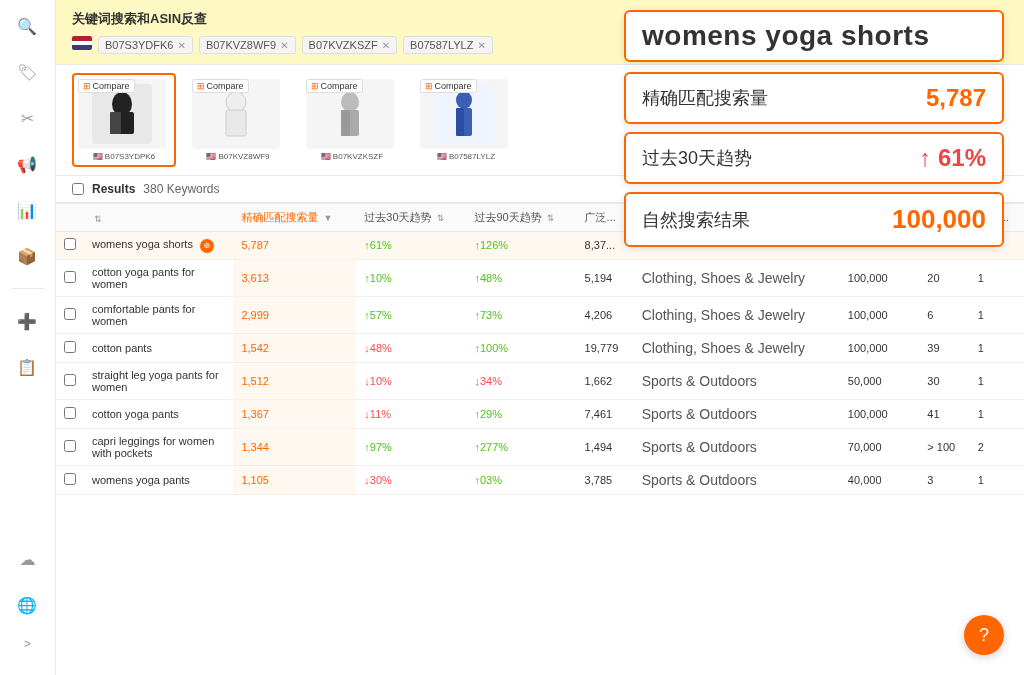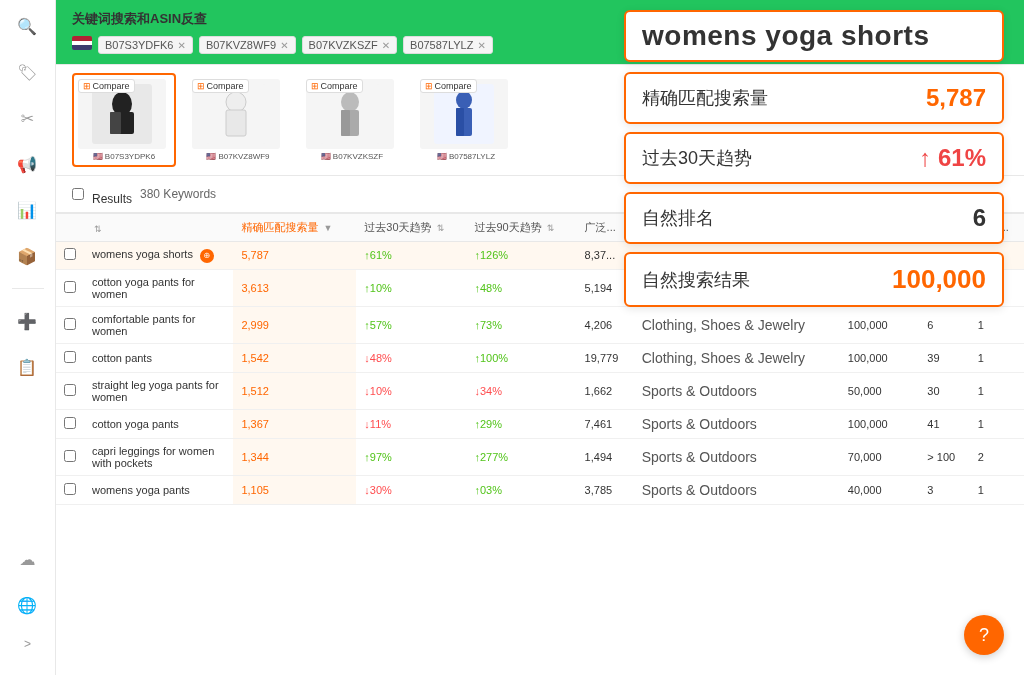--- a/index.html
+++ b/index.html
@@ -71,21 +71,21 @@
     .content-area {
       flex: 1;
       display: flex;
       flex-direction: column;
       overflow: hidden;
       position: relative;
     }
 
     
     .panel-header {
-      background: #22c55e;
+      background: #fef9c3;
       padding: 10px 16px;
       border-bottom: 1px solid #e8e8e8;
     }
 
     .panel-title {
       font-size: 13px;
       font-weight: 600;
       color: #333;
       margin-bottom: 8px;
     }
@@ -201,21 +201,21 @@
     }
 
     .results-info {
       display: flex;
       align-items: center;
       gap: 8px;
       font-size: 12px;
       color: #333;
     }
 
-    .results-label { font-weight: 400; margin-top: 10px; }
+    .results-label { font-weight: 700; }
     .keyword-count { color: #666; }
 
     .results-controls {
       display: flex;
       align-items: center;
       gap: 6px;
       font-size: 11px;
       color: #555;
     }
 
@@ -759,24 +759,20 @@
 
     <div class="stat-box">
       <span class="stat-box-label">精确匹配搜索量</span>
       <span class="stat-box-value">5,787</span>
     </div>
     <div class="stat-box">
       <span class="stat-box-label">过去30天趋势</span>
       <span class="stat-box-value green">↑ 61%</span>
     </div>
     <div class="stat-box">
-      <span class="stat-box-label">自然排名</span>
-      <span class="stat-box-value dark">6</span>
-    </div>
-    <div class="stat-box">
       <span class="stat-box-label">自然搜索结果</span>
       <span class="stat-box-value orange-large">100,000</span>
     </div>
   </div>
 
   <div class="fab">?</div>
 
 </div>
 
 </body></html>

